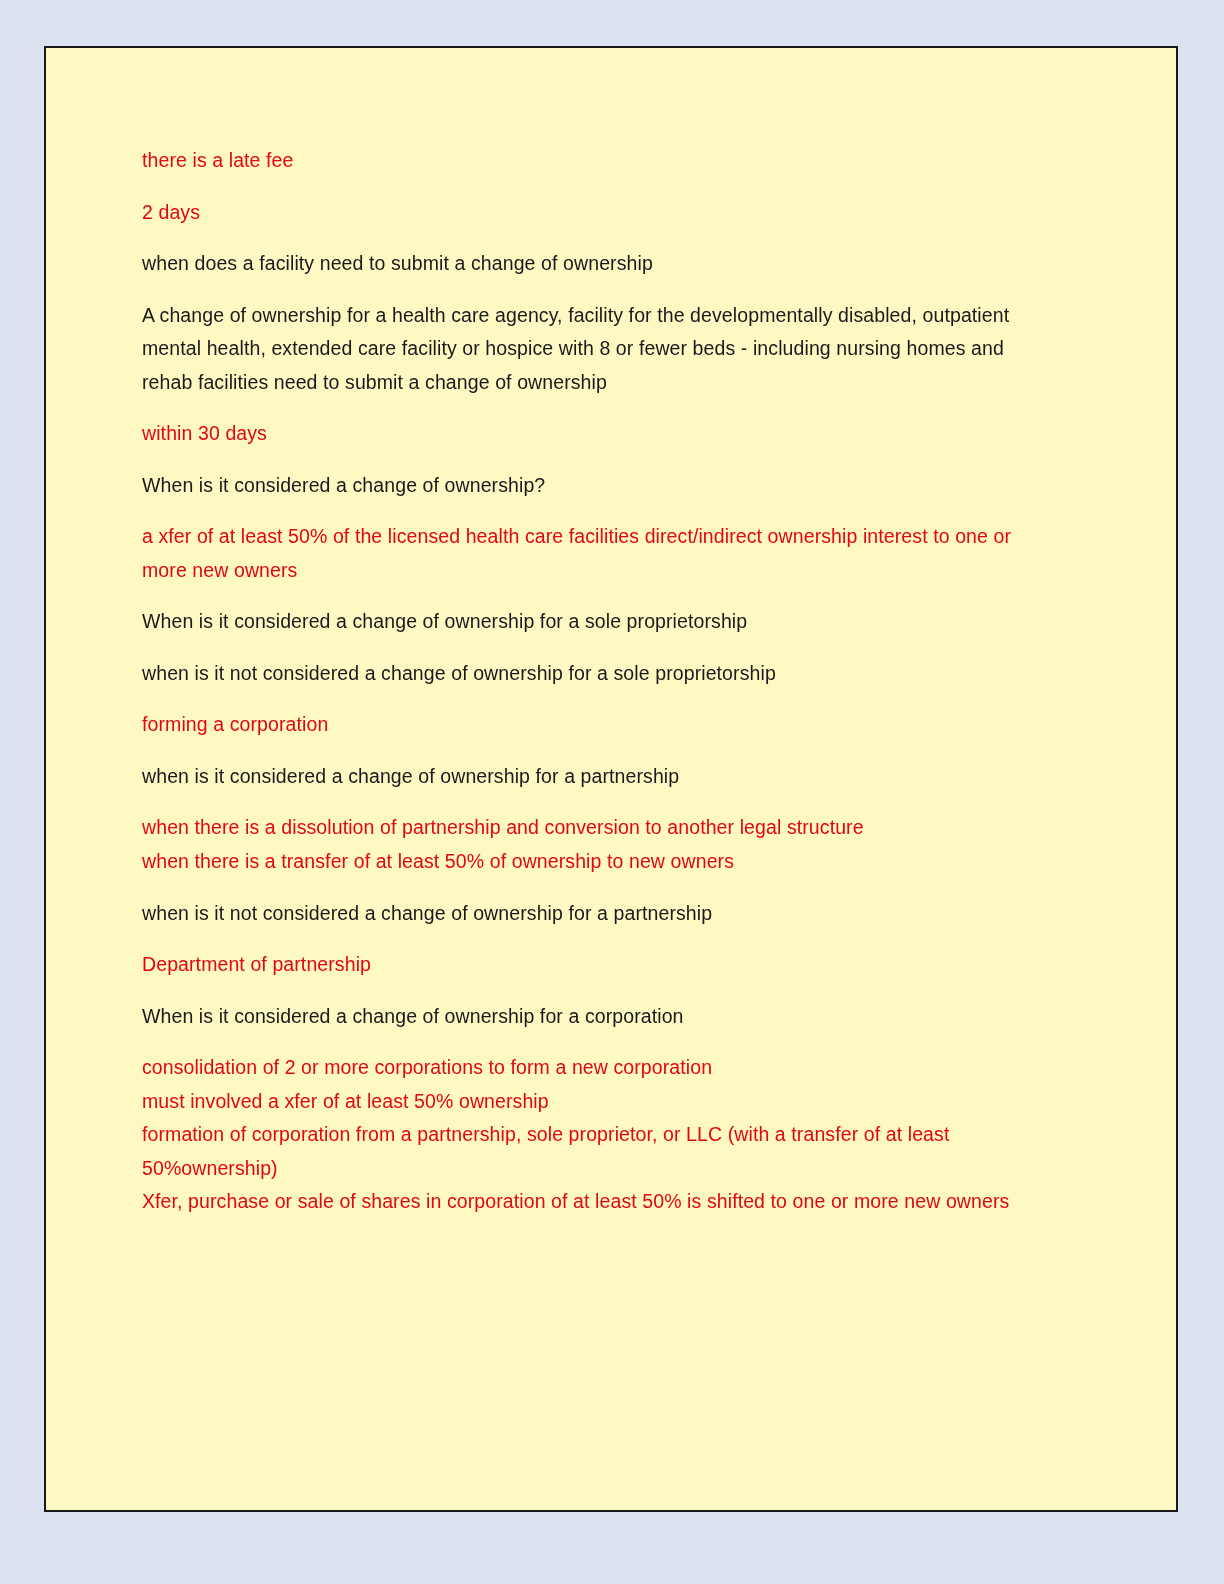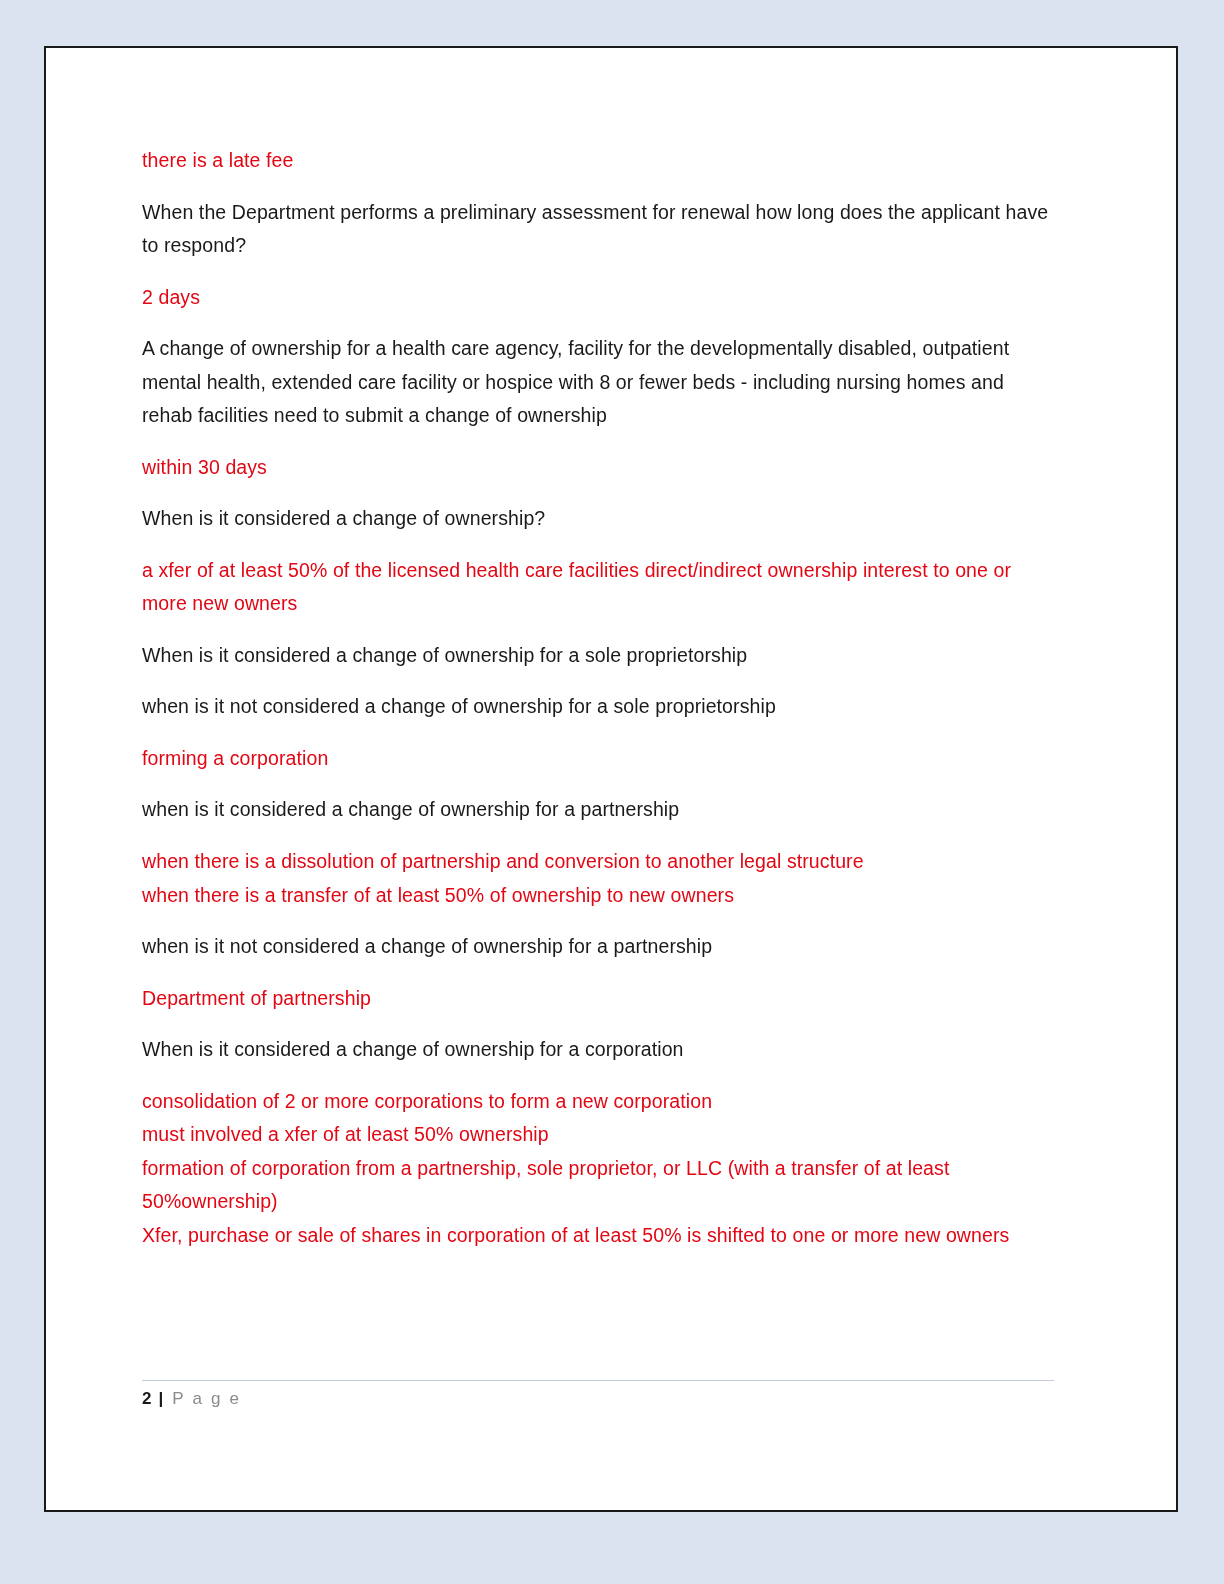--- a/index.html
+++ b/index.html
@@ -12,21 +12,21 @@
     background: #dce3f0;
     font-family: "Liberation Sans", sans-serif;
   }
   .page {
     position: absolute;
     left: 44px;
     top: 46px;
     width: 1134px;
     height: 1466px;
     border: 2px solid #1a1a1a;
-    background: #ffffff;
+    background: #fef9c3;
     box-sizing: border-box;
   }
   .content {
     position: absolute;
     left: 96px;
     top: 96px;
     width: 912px;
   }
   .para {
     margin: 0 0 18px 0;
@@ -63,38 +63,30 @@
     color: #1a1a1a;
     font-weight: bold;
   }
 </style>
 </head>
 <body>
 
 <div class="page">
   <div class="content">
       <p class="para answer">there is a late fee</p>
-      <p class="para">When the Department performs a preliminary assessment for renewal how long does the applicant have to respond?</p>
       <p class="para answer">2 days</p>
+      <p class="para">when does a facility need to submit a change of ownership</p>
       <p class="para">A change of ownership for a health care agency, facility for the developmentally disabled, outpatient mental health, extended care facility or hospice with 8 or fewer beds - including nursing homes and rehab facilities need to submit a change of ownership</p>
       <p class="para answer">within 30 days</p>
       <p class="para">When is it considered a change of ownership?</p>
       <p class="para answer">a xfer of at least 50% of the licensed health care facilities direct/indirect ownership interest to one or more new owners</p>
       <p class="para">When is it considered a change of ownership for a sole proprietorship</p>
       <p class="para">when is it not considered a change of ownership for a sole proprietorship</p>
       <p class="para answer">forming a corporation</p>
       <p class="para">when is it considered a change of ownership for a partnership</p>
       <p class="para answer">when there is a dissolution of partnership and conversion to another legal structure<br>when there is a transfer of at least 50% of ownership to new owners</p>
       <p class="para">when is it not considered a change of ownership for a partnership</p>
       <p class="para answer">Department of partnership</p>
       <p class="para">When is it considered a change of ownership for a corporation</p>
       <p class="para answer">consolidation of 2 or more corporations to form a new corporation<br>must involved a xfer of at least 50% ownership<br>formation of corporation from a partnership, sole proprietor, or LLC (with a transfer of at least 50%ownership)<br>Xfer, purchase or sale of shares in corporation of at least 50% is shifted to one or more new owners</p>
     </div>
 
-  <div class="footer">
-    <div class="footer-rule"></div>
-    <div class="footer-text">
-      <span class="pg-num">2</span>
-      <span class="sep">|</span>
-      <span>P a g e</span>
-    </div>
-  </div>
 </div>
 
 </body></html>

